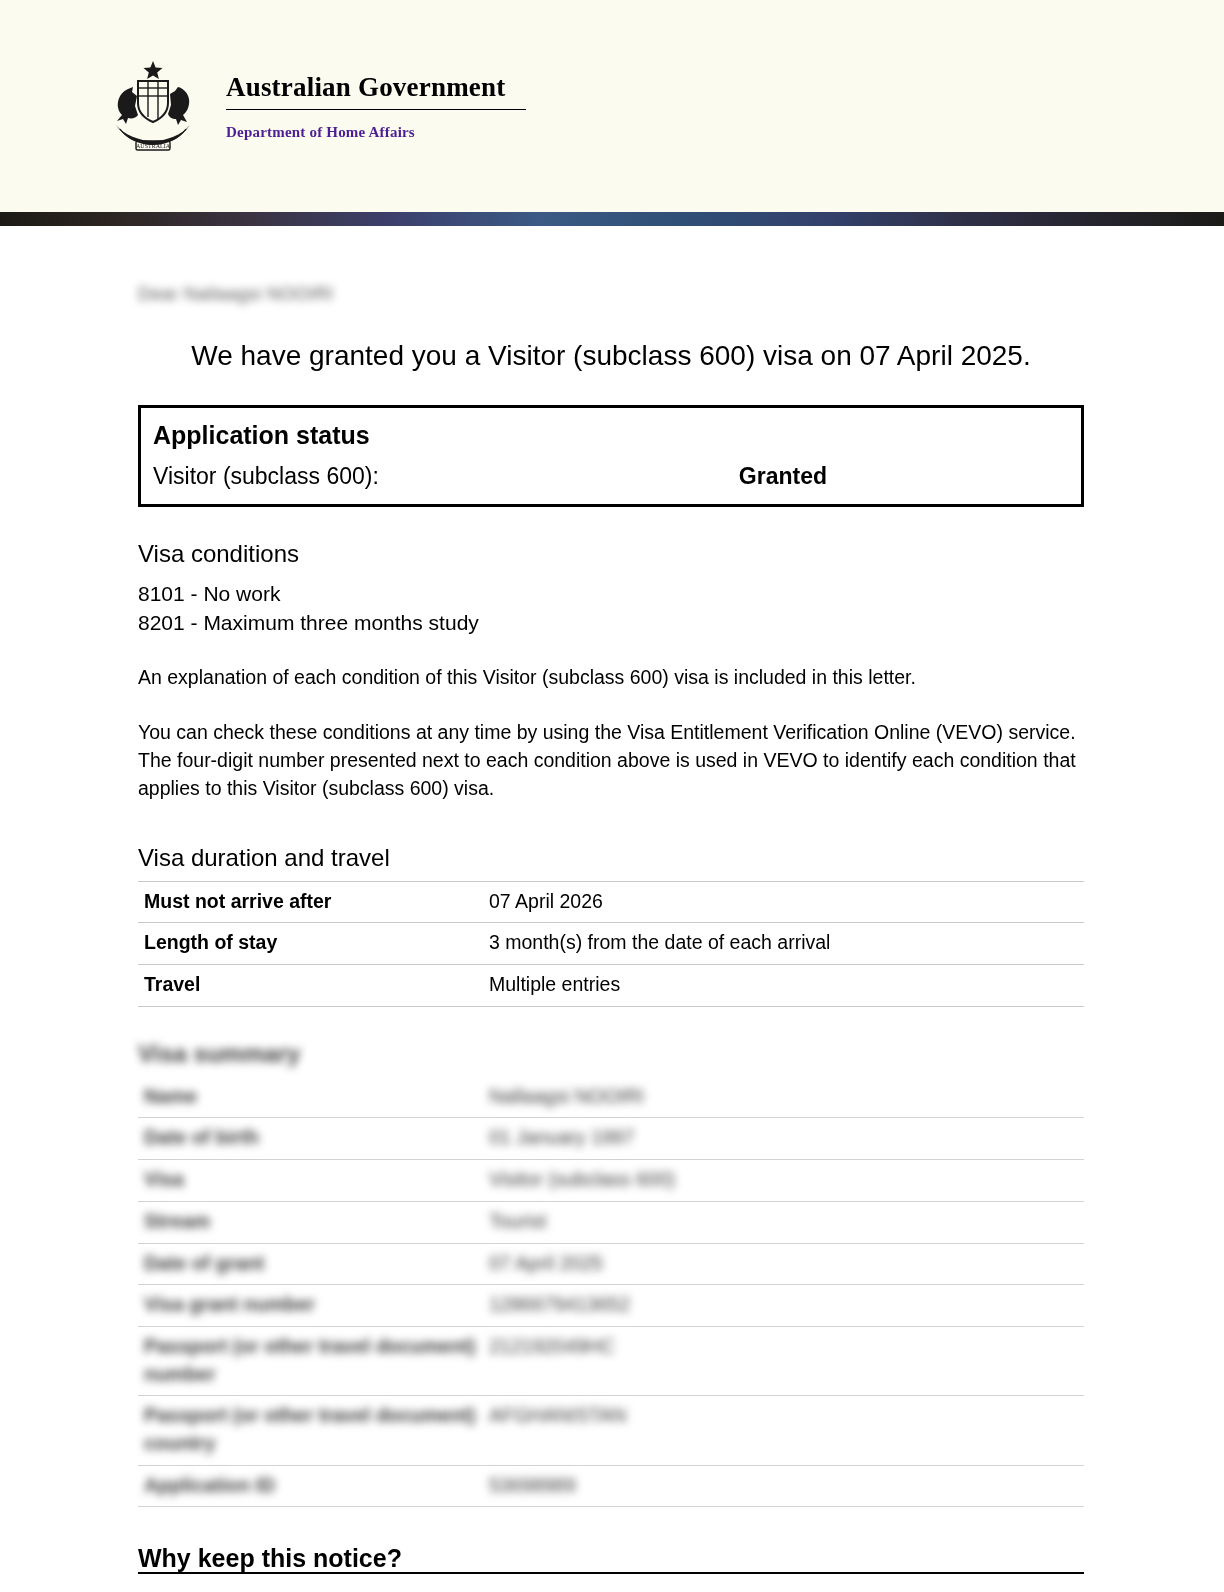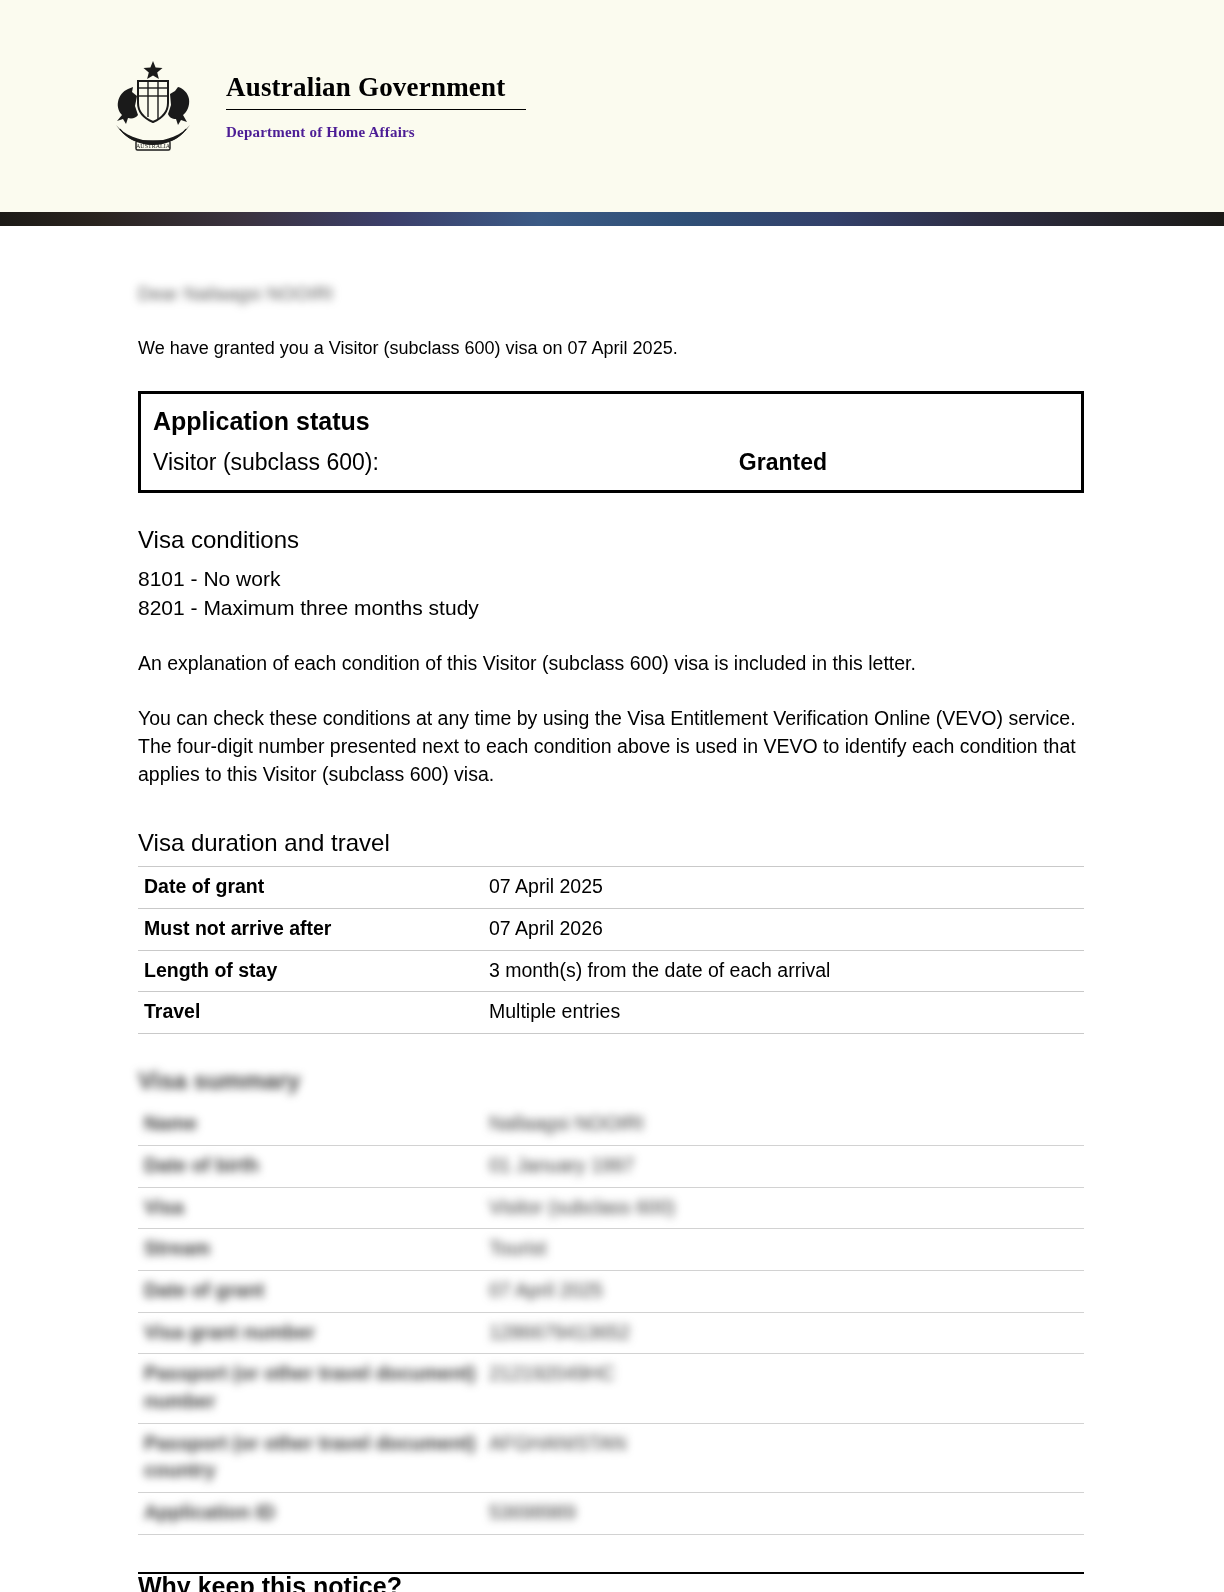--- a/index.html
+++ b/index.html
@@ -87,22 +87,23 @@
     user-select: none;
   }
 
   .salutation {
     font-size: 18px;
     margin-bottom: 28px;
     color: #555;
     letter-spacing: 0.4px;
   }
   .intro {
-    font-size: 18px;
+    font-size: 28px;
     margin-bottom: 30px;
+    text-align: center;
   }
 
   
   .status-box {
     border: 3px solid #000;
     padding: 10px 4px 12px 12px;
     margin-bottom: 30px;
   }
   .status-title {
     font-size: 25px;
@@ -244,24 +245,20 @@
   <h2 class="section">Visa conditions</h2>
   <div class="cond-line">8101 - No work</div>
   <div class="cond-line">8201 - Maximum three months study</div>
 
   <p class="para">An explanation of each condition of this Visitor (subclass 600) visa is included in this letter.</p>
   <p class="para">You can check these conditions at any time by using the Visa Entitlement Verification Online (VEVO) service. The four-digit number presented next to each condition above is used in VEVO to identify each condition that applies to this Visitor (subclass 600) visa.</p>
 
   <h2 class="section duration">Visa duration and travel</h2>
   <table class="kv">
     <tbody>
-      <tr>
-        <td class="k">Date of grant</td>
-        <td class="v">07 April 2025</td>
-      </tr>
       <tr>
         <td class="k">Must not arrive after</td>
         <td class="v">07 April 2026</td>
       </tr>
       <tr>
         <td class="k">Length of stay</td>
         <td class="v">3 month(s) from the date of each arrival</td>
       </tr>
       <tr>
         <td class="k">Travel</td>

